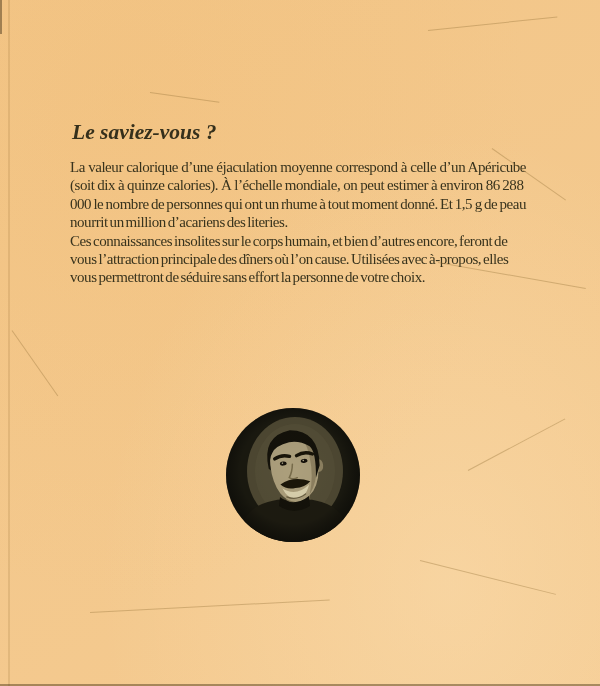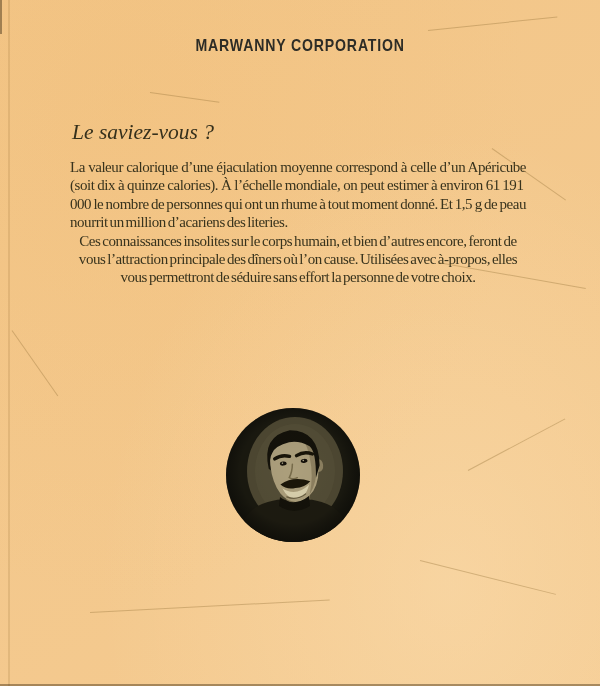--- a/index.html
+++ b/index.html
@@ -16,29 +16,29 @@
       linear-gradient(150deg, rgba(236,184,112,0.20), rgba(248,212,160,0.15));
   }
   .brand{
     position:absolute;top:36px;left:0;width:600px;text-align:center;
     font-family:"Liberation Sans", sans-serif;font-weight:bold;
     font-size:17px;color:#2d2c26;letter-spacing:1px;white-space:nowrap;
   }
   .brand .squeeze{display:inline-block;transform:scaleX(0.83);transform-origin:center;}
   .page-title{
     position:absolute;left:72px;top:120px;
-    font-weight:normal;font-style:italic;font-size:21.5px;color:#35301c;
+    font-weight:bold;font-style:italic;font-size:21.5px;color:#35301c;
     white-space:nowrap;
   }
   .body-text{
     position:absolute;left:70px;top:158px;width:456px;
     font-size:15px;line-height:18.4px;color:#38331d;
     letter-spacing:-0.45px;word-spacing:-1.4px;
   }
-  .body-text p{margin:0;padding:0;text-align:center;}
+  .body-text p{margin:0;padding:0;text-align:left;}
   .body-text p.justified{text-align:justify;}
   .portrait{
     position:absolute;left:226px;top:408px;width:134px;height:134px;
   }
   .scratch{
     position:absolute;height:1px;background:rgba(150,115,58,0.38);
     transform-origin:left center;pointer-events:none;
   }
   .crease-left{
     position:absolute;left:8px;top:0;width:2px;height:686px;
@@ -51,28 +51,25 @@
   .edge-bottom{
     position:absolute;left:0;bottom:0;width:600px;height:2px;
     background:rgba(70,52,22,0.45);pointer-events:none;
   }
 </style>
 </head>
 <body>
 
 <div class="page">
 
-  <div class="brand">
-    <span class="squeeze">MARWANNY CORPORATION</span>
-  </div>
 
   <div class="page-title">Le saviez-vous ?</div>
 
   <div class="body-text">
-    <p class="justified">La valeur calorique d’une éjaculation moyenne correspond à celle d’un Apéricube (soit dix à quinze calories). À l’échelle mondiale, on peut estimer à environ 61 191 000 le nombre de personnes qui ont un rhume à tout moment donné. Et 1,5 g de peau nourrit un million d’acariens des literies.</p>
+    <p class="justified">La valeur calorique d’une éjaculation moyenne correspond à celle d’un Apéricube (soit dix à quinze calories). À l’échelle mondiale, on peut estimer à environ 86 288 000 le nombre de personnes qui ont un rhume à tout moment donné. Et 1,5 g de peau nourrit un million d’acariens des literies.</p>
     <p>Ces connaissances insolites sur le corps humain, et bien d’autres encore, feront de vous l’attraction principale des dîners où l’on cause. Utilisées avec à-propos, elles vous permettront de séduire sans effort la personne de votre choix.</p>
   </div>
 
   <div class="portrait" aria-label="Circular black-and-white photo of a smiling dark-haired man with a thick mustache wearing a dark turtleneck">
     <svg width="134" height="134" viewBox="0 0 134 134">
       <defs>
         <radialGradient id="vig" cx="50%" cy="47%" r="55%">
           <stop offset="0%" stop-color="#000000" stop-opacity="0"></stop>
           <stop offset="72%" stop-color="#000000" stop-opacity="0.05"></stop>
           <stop offset="100%" stop-color="#060604" stop-opacity="0.6"></stop>

